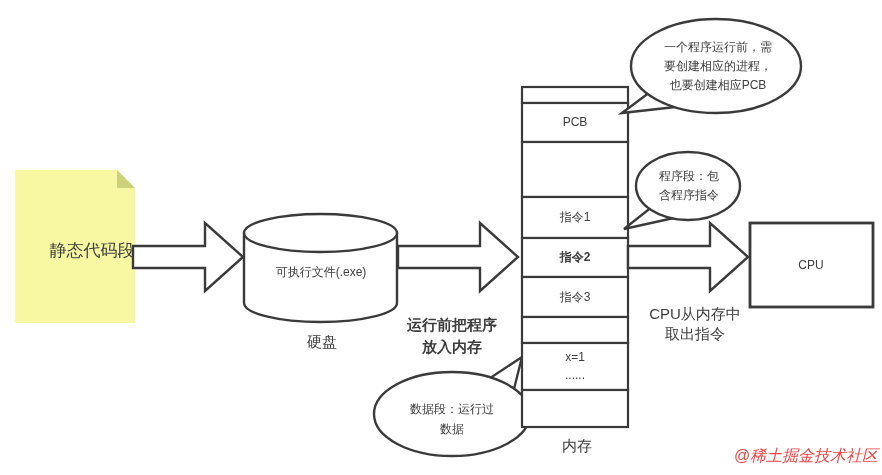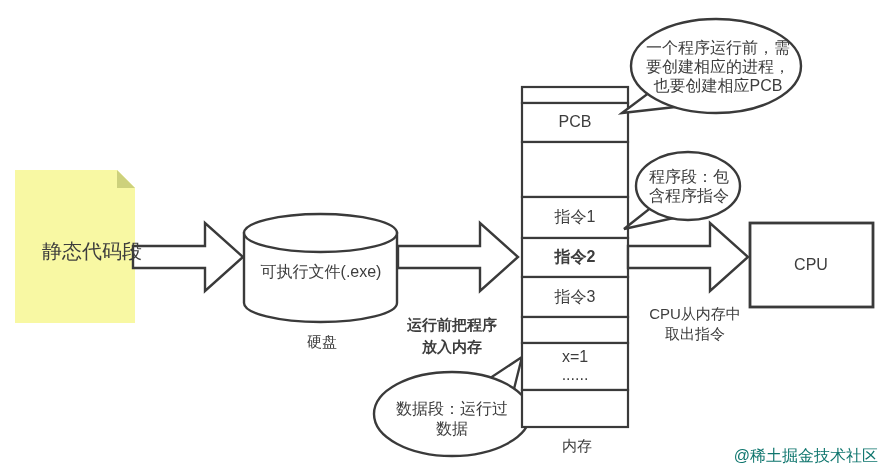--- a/index.html
+++ b/index.html
@@ -3,27 +3,27 @@
 <meta charset="utf-8">
 <style>
   html,body{margin:0;padding:0;background:#fff;}
   .stage{position:relative;width:882px;height:475px;background:#ffffff;overflow:hidden;
          font-family:"Liberation Sans","DejaVu Sans",sans-serif;}
   .stage svg{position:absolute;left:0;top:0;}
   .t{position:absolute;transform:translate(-50%,-50%);color:#3d3d3d;text-align:center;
      white-space:nowrap;line-height:1.25;}
   .t span{display:block;}
   .s15{font-size:15px;}
-  .s16{font-size:16px;}
-  .s17{font-size:20px;padding-left:32px;}
+  .s16{font-size:12px;}
+  .s17{font-size:17px;padding-left:32px;}
   .lh19 span{line-height:19px;}
   .lh20 span{line-height:20px;}
   .lh22 span{line-height:22px;font-weight:bold;}
-  .watermark{position:absolute;transform:translate(-100%,-50%);color:#0f766e;font-size:16px;
-             white-space:nowrap;}
+  .watermark{position:absolute;transform:translate(-100%,-50%);color:#ef4444;font-size:16px;
+             white-space:nowrap;font-style:italic;}
   .shape{fill:#ffffff;stroke:#3a3a3a;stroke-width:2.4;}
   .cell{fill:#ffffff;stroke:#3a3a3a;stroke-width:2.2;}
 </style>
 </head>
 <body>
 
 <div class="stage">
 
   <svg width="882" height="475" viewBox="0 0 882 475">
 

